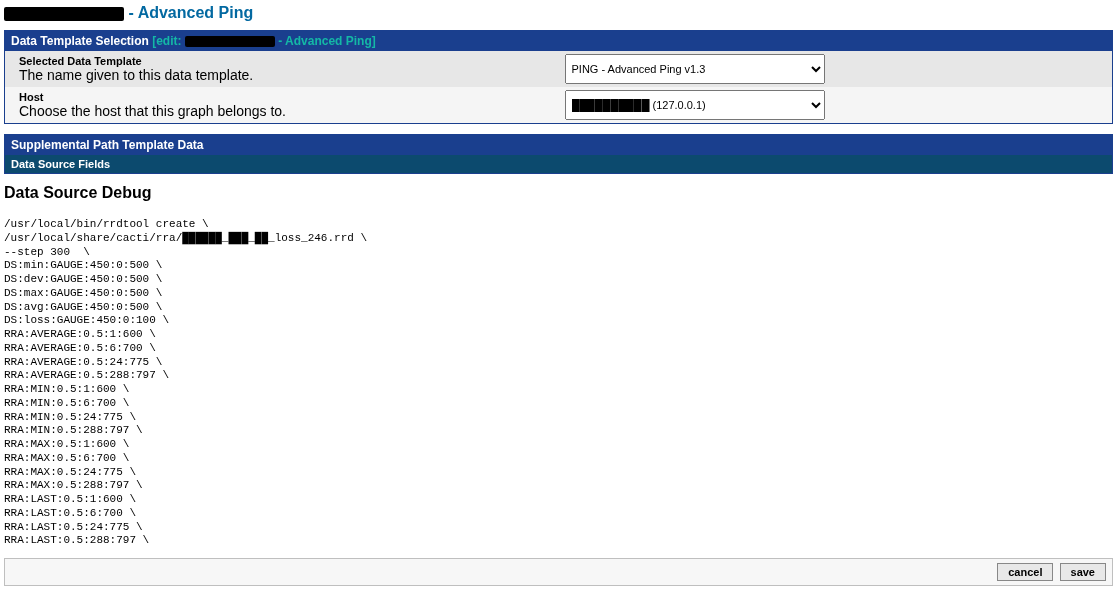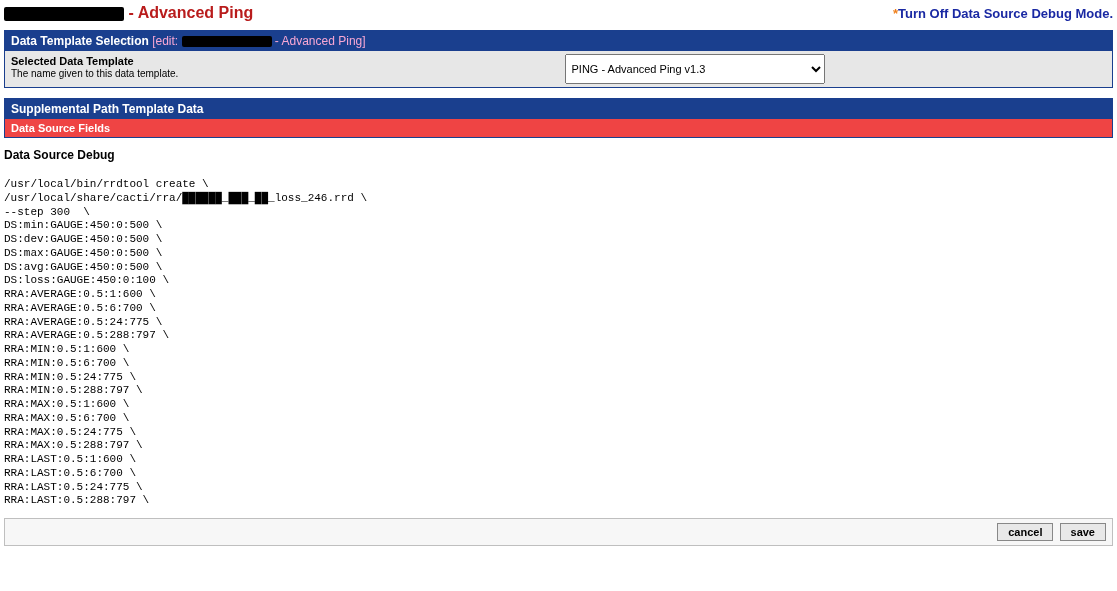--- a/index.html
+++ b/index.html
@@ -13,21 +13,21 @@
   }
   .header-row {
     display: flex;
     justify-content: space-between;
     align-items: baseline;
     margin-bottom: 8px;
   }
   .page-title {
     font-size: 16px;
     font-weight: bold;
-    color: #b91c1c;
+    color: #0369a1;
   }
   .redact {
     display: inline-block;
     background: #000;
     border-radius: 2px;
     vertical-align: middle;
   }
   .redact.big { width: 120px; height: 14px; }
   .redact.med { width: 90px; height: 11px; }
   .debug-link {
@@ -44,53 +44,53 @@
     margin-bottom: 10px;
   }
   tr.section-header td {
     background: #1a3f8e;
     color: #fff;
     font-weight: bold;
     padding: 3px 6px;
     font-size: 12px;
   }
   tr.section-header td .subtext {
-    color: #f9a8d4;
-    font-weight: normal;
+    color: #14b8a6;
+    font-weight: bold;
   }
   tr.sub-header td {
-    background: #ef4444;
+    background: #0c4a6e;
     color: #fff;
     font-weight: bold;
     padding: 3px 6px;
     font-size: 11px;
   }
   tr.form-row-alt td { background: #e7e7e7; }
   tr.form-row td     { background: #f5f5f5; }
   td.form-label {
     width: 50%;
-    padding: 4px 6px;
+    padding: 4px 14px;
     vertical-align: top;
   }
   td.form-label .label { font-weight: bold; display: block; }
-  td.form-label .help  { font-weight: normal; font-size: 10px; }
+  td.form-label .help  { font-weight: normal; font-size: 14px; }
   td.form-field {
     width: 50%;
     padding: 3px 6px;
     vertical-align: middle;
   }
   select, input[type=text] {
     font-family: Arial, sans-serif;
     font-size: 11px;
     padding: 1px 2px;
   }
   select { width: 260px; height: 30px; }
   input.path { width: 270px; }
   h2.debug-title {
-    font-size: 12px;
+    font-size: 16px;
     font-weight: bold;
     margin: 10px 0 6px 0;
   }
   pre.debug {
     font-family: "Courier New", monospace;
     font-size: 11px;
     line-height: 1.25;
     margin: 16px 0 10px 0;
     white-space: pre;
   }
@@ -110,40 +110,48 @@
     margin-left: 3px;
   }
 </style>
 </head>
 <body>
 
 <div class="header-row">
   <div class="page-title">
     <span class="redact big"></span><span> - Advanced Ping</span>
   </div>
-  <div>
-    <span class="star">*</span><a href="#" class="debug-link">Turn Off Data Source Debug Mode.</a>
-  </div>
 </div>
 
 <table class="panel">
   <tbody>
       <tr class="section-header">
     <td colspan="2">
       <span>Data Template Selection</span><span class="subtext"><span> [edit: </span><span class="redact med"></span><span> - Advanced Ping]</span></span>
     </td>
   </tr>
   <tr class="form-row-alt">
     <td class="form-label">
       <span class="label">Selected Data Template</span>
       <span class="help">The name given to this data template.</span>
     </td>
     <td class="form-field">
       <select>
         <option>PING - Advanced Ping v1.3</option>
+      </select>
+    </td>
+  </tr>
+  <tr class="form-row">
+    <td class="form-label">
+      <span class="label">Host</span>
+      <span class="help">Choose the host that this graph belongs to.</span>
+    </td>
+    <td class="form-field">
+      <select>
+        <option id="host-option">██████████ (127.0.0.1)</option>
       </select>
     </td>
   </tr>
 </tbody>
   </table>
 
 <table class="panel">
   <tbody>
       <tr class="section-header">
     <td colspan="2">Supplemental Path Template Data</td>

